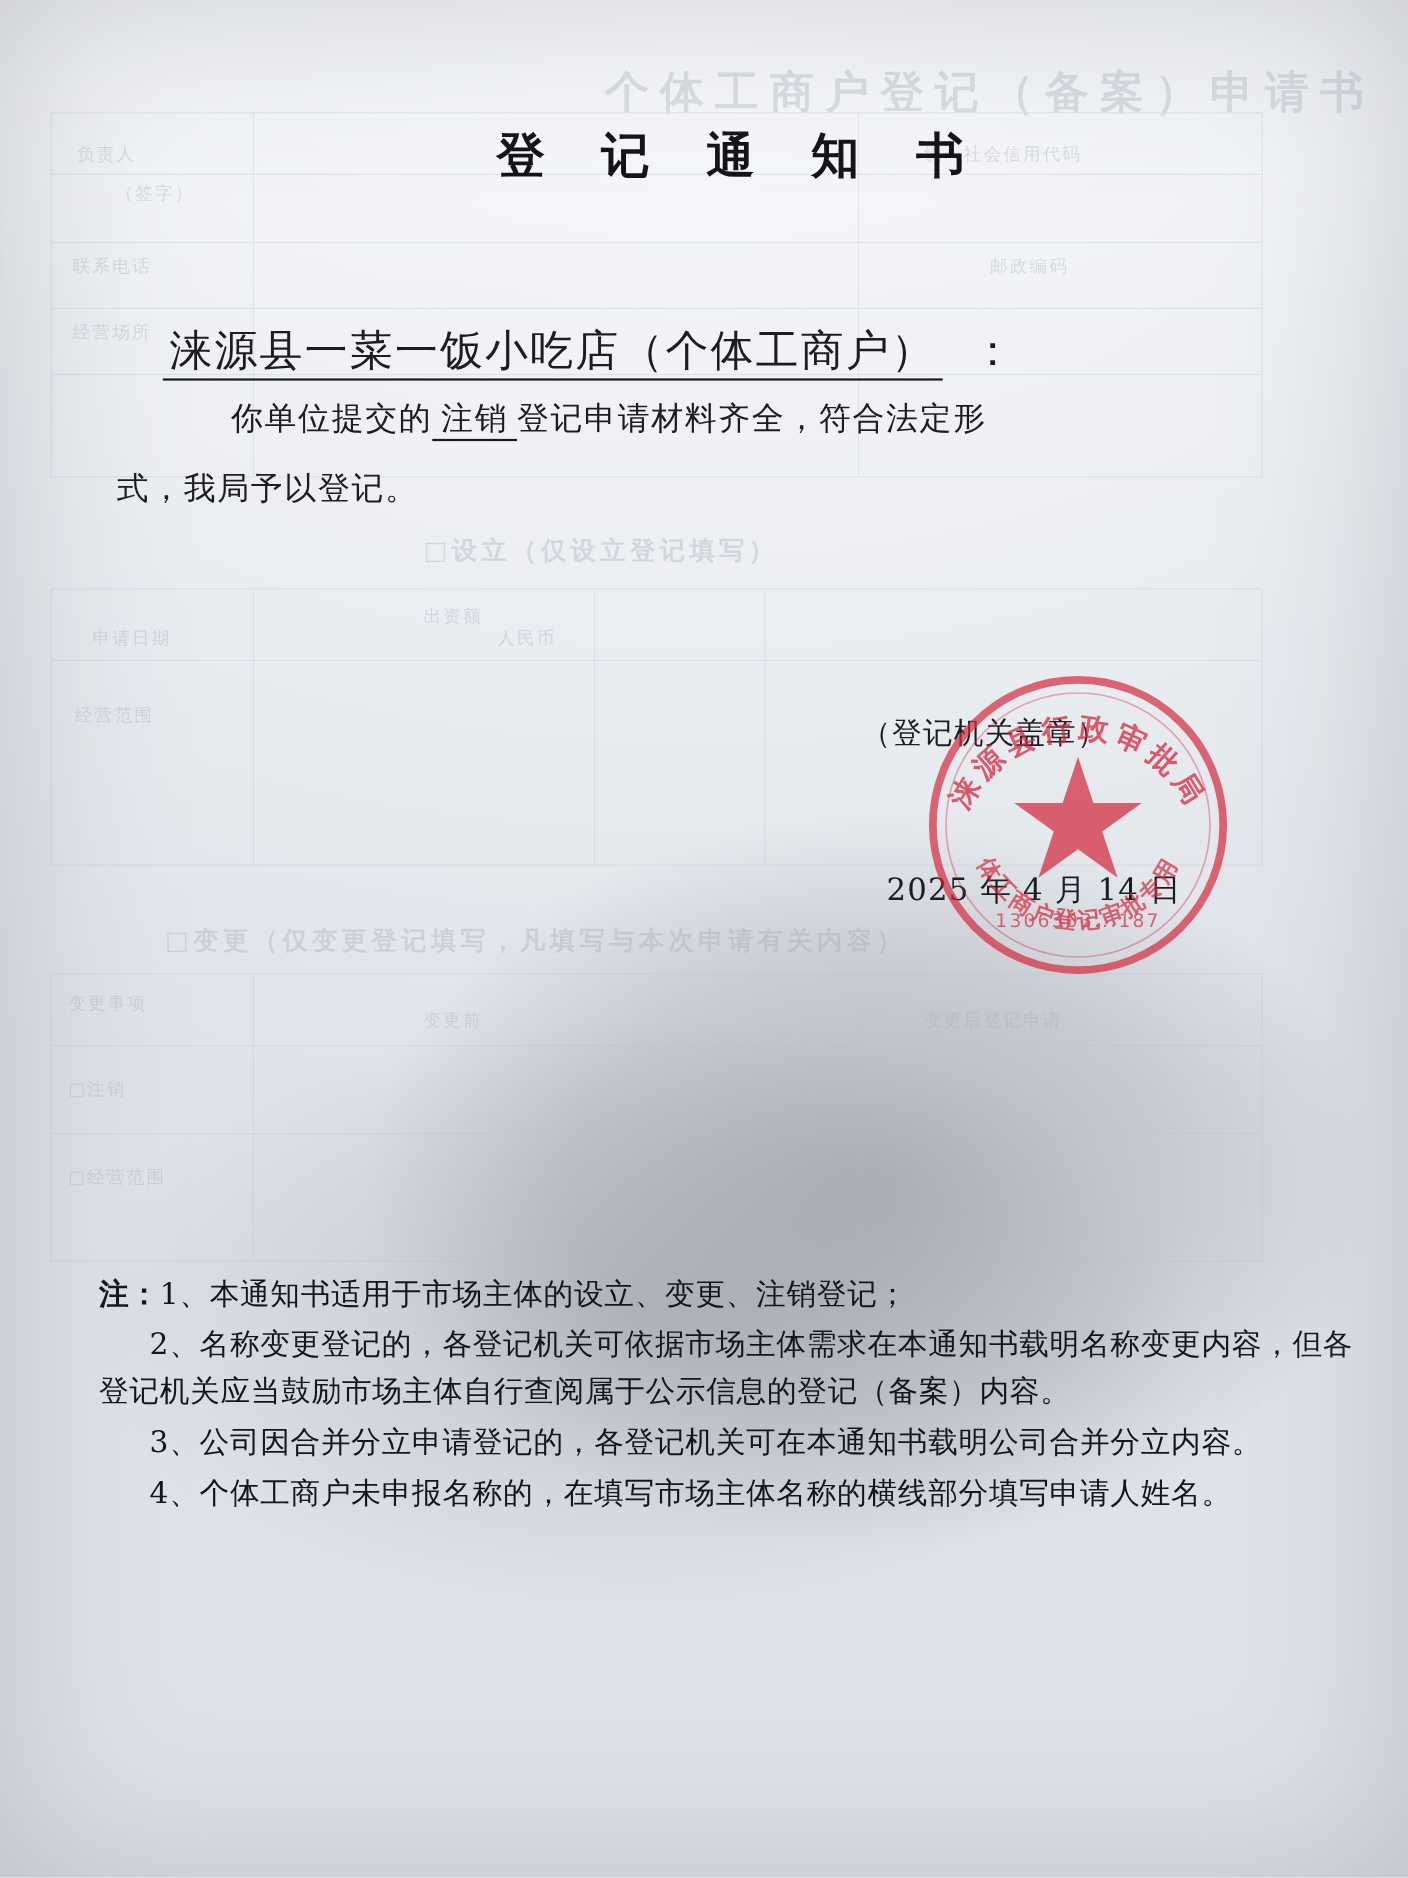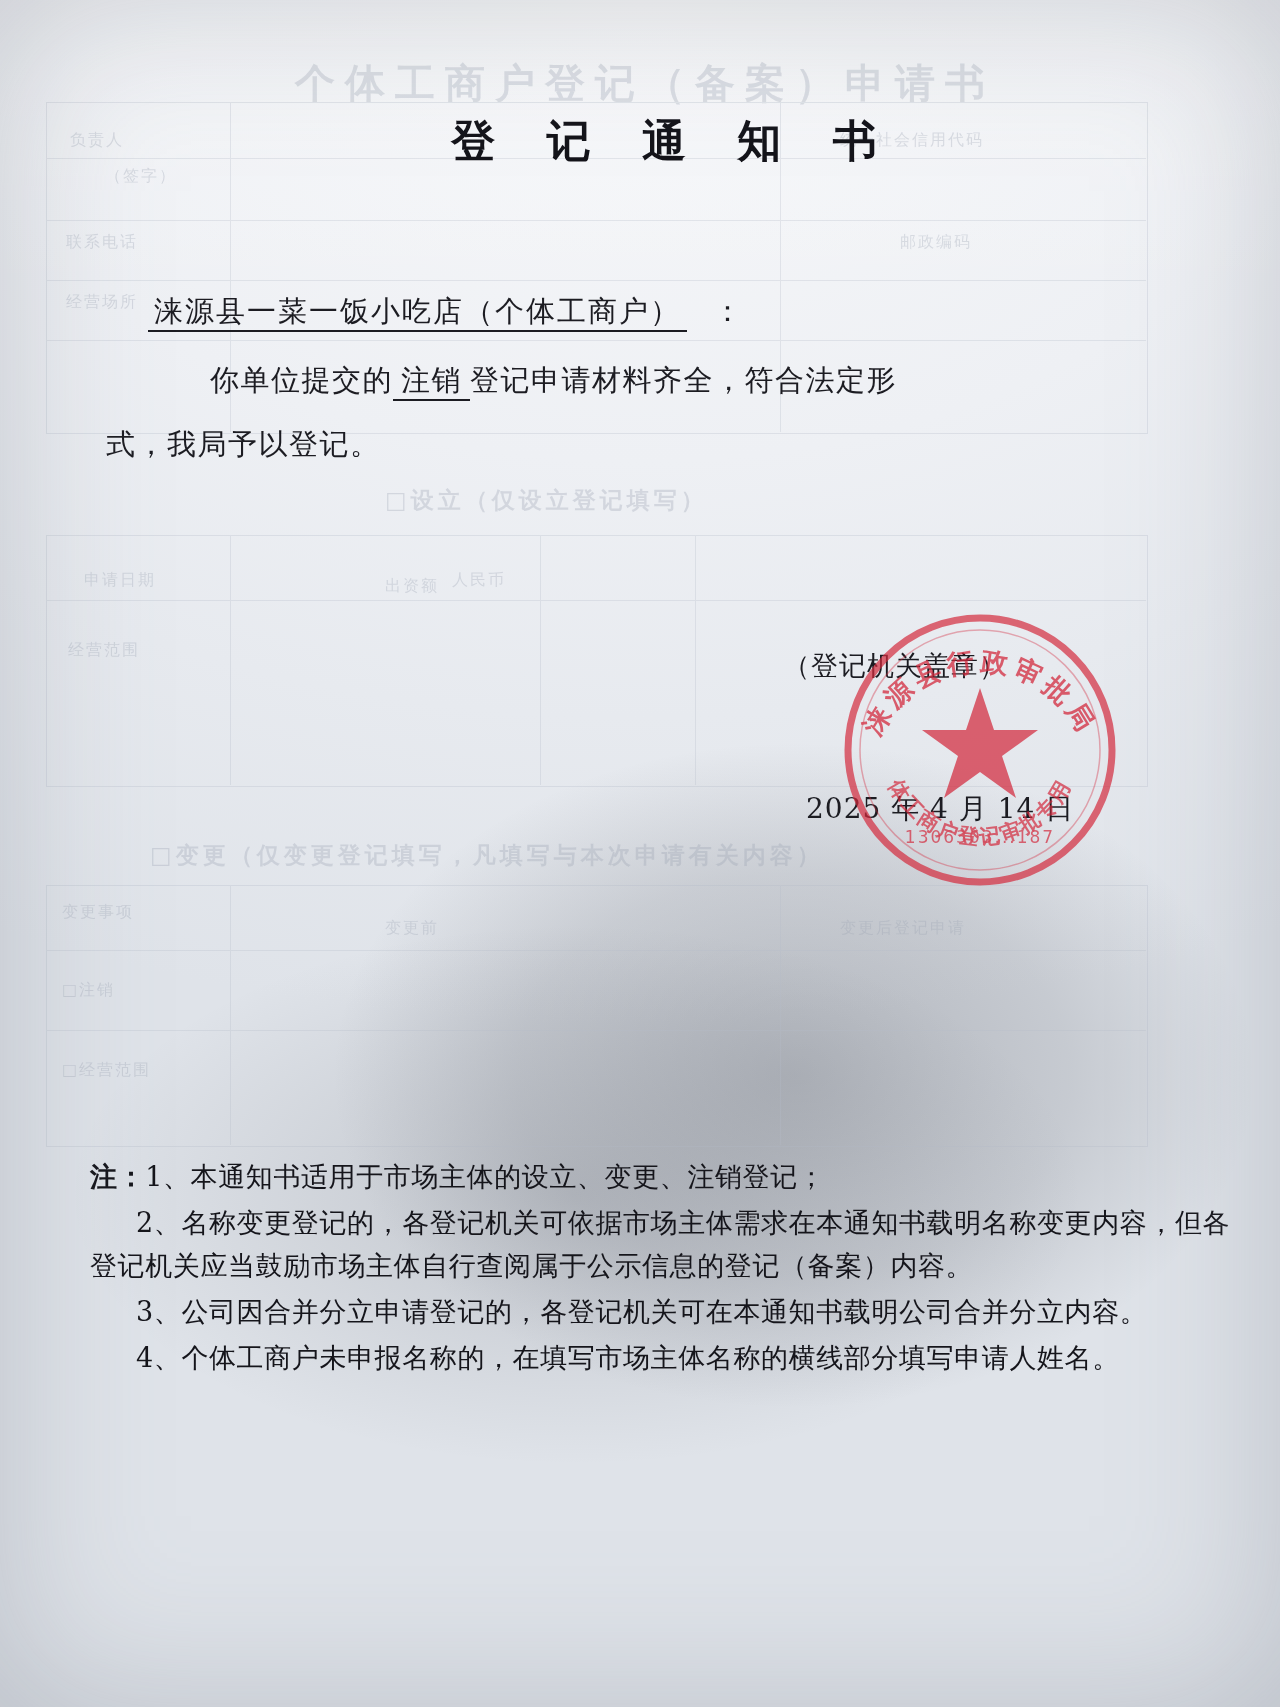--- a/index.html
+++ b/index.html
@@ -42,21 +42,21 @@
   .ghost-layer{
     position:absolute;
     left:40px; top:40px; right:30px; height:1120px;
     opacity:.30;
     color:#8e96a6;
     filter: blur(.6px);
     pointer-events:none;
   }
   .ghost-title{
     position:absolute; top:16px; left:0; right:0;
-    text-align:center;
+    text-align:right;
     font-size:40px; letter-spacing:10px; font-weight:700;
     color:#9aa2b2;
   }
   .ghost-box{
     position:absolute;
     border:1px solid #b3bac8;
   }
   .ghost-line{
     position:absolute;
     background:#b6bdca;
@@ -106,21 +106,21 @@
     text-align:center;
     font-size:25px;
     letter-spacing:1px;
     color:#17171d;
   }
 
   .recipient{
     position:absolute;
     top:292px;
     left:100px;
-    font-size:29px;
+    font-size:39px;
     letter-spacing:2px;
     white-space:nowrap;
   }
   .recipient .name{
     border-bottom:2px solid #1c1c22;
     padding:0 6px 2px 6px;
   }
   .recipient .colon{
     margin-left:26px;
   }
@@ -215,21 +215,21 @@
 
   <div class="ghost-head" style="left:345px; top:445px;">□设立（仅设立登记填写）</div>
 
   <div class="ghost-box" style="left:6px; top:495px; width:1100px; height:250px;"></div>
   <div class="ghost-line" style="left:6px; top:560px; width:1100px;"></div>
   <div class="ghost-vline" style="left:190px; top:495px; height:250px;"></div>
   <div class="ghost-vline" style="left:500px; top:495px; height:250px;"></div>
   <div class="ghost-vline" style="left:655px; top:495px; height:250px;"></div>
 
   <div class="ghost-text" style="left:44px; top:530px;">申请日期</div>
-  <div class="ghost-text" style="left:345px; top:536px;">出资额</div>
+  <div class="ghost-text" style="left:345px; top:510px;">出资额</div>
   <div class="ghost-text" style="left:412px; top:530px;">人民币</div>
   <div class="ghost-text" style="left:28px; top:600px;">经营范围</div>
 
   <div class="ghost-head" style="left:110px; top:800px;">□变更（仅变更登记填写，凡填写与本次申请有关内容）</div>
 
   <div class="ghost-box" style="left:6px; top:845px; width:1100px; height:260px;"></div>
   <div class="ghost-line" style="left:6px; top:910px; width:1100px;"></div>
   <div class="ghost-line" style="left:6px; top:990px; width:1100px;"></div>
   <div class="ghost-vline" style="left:190px; top:845px; height:260px;"></div>
   <div class="ghost-vline" style="left:740px; top:845px; height:260px;"></div>

